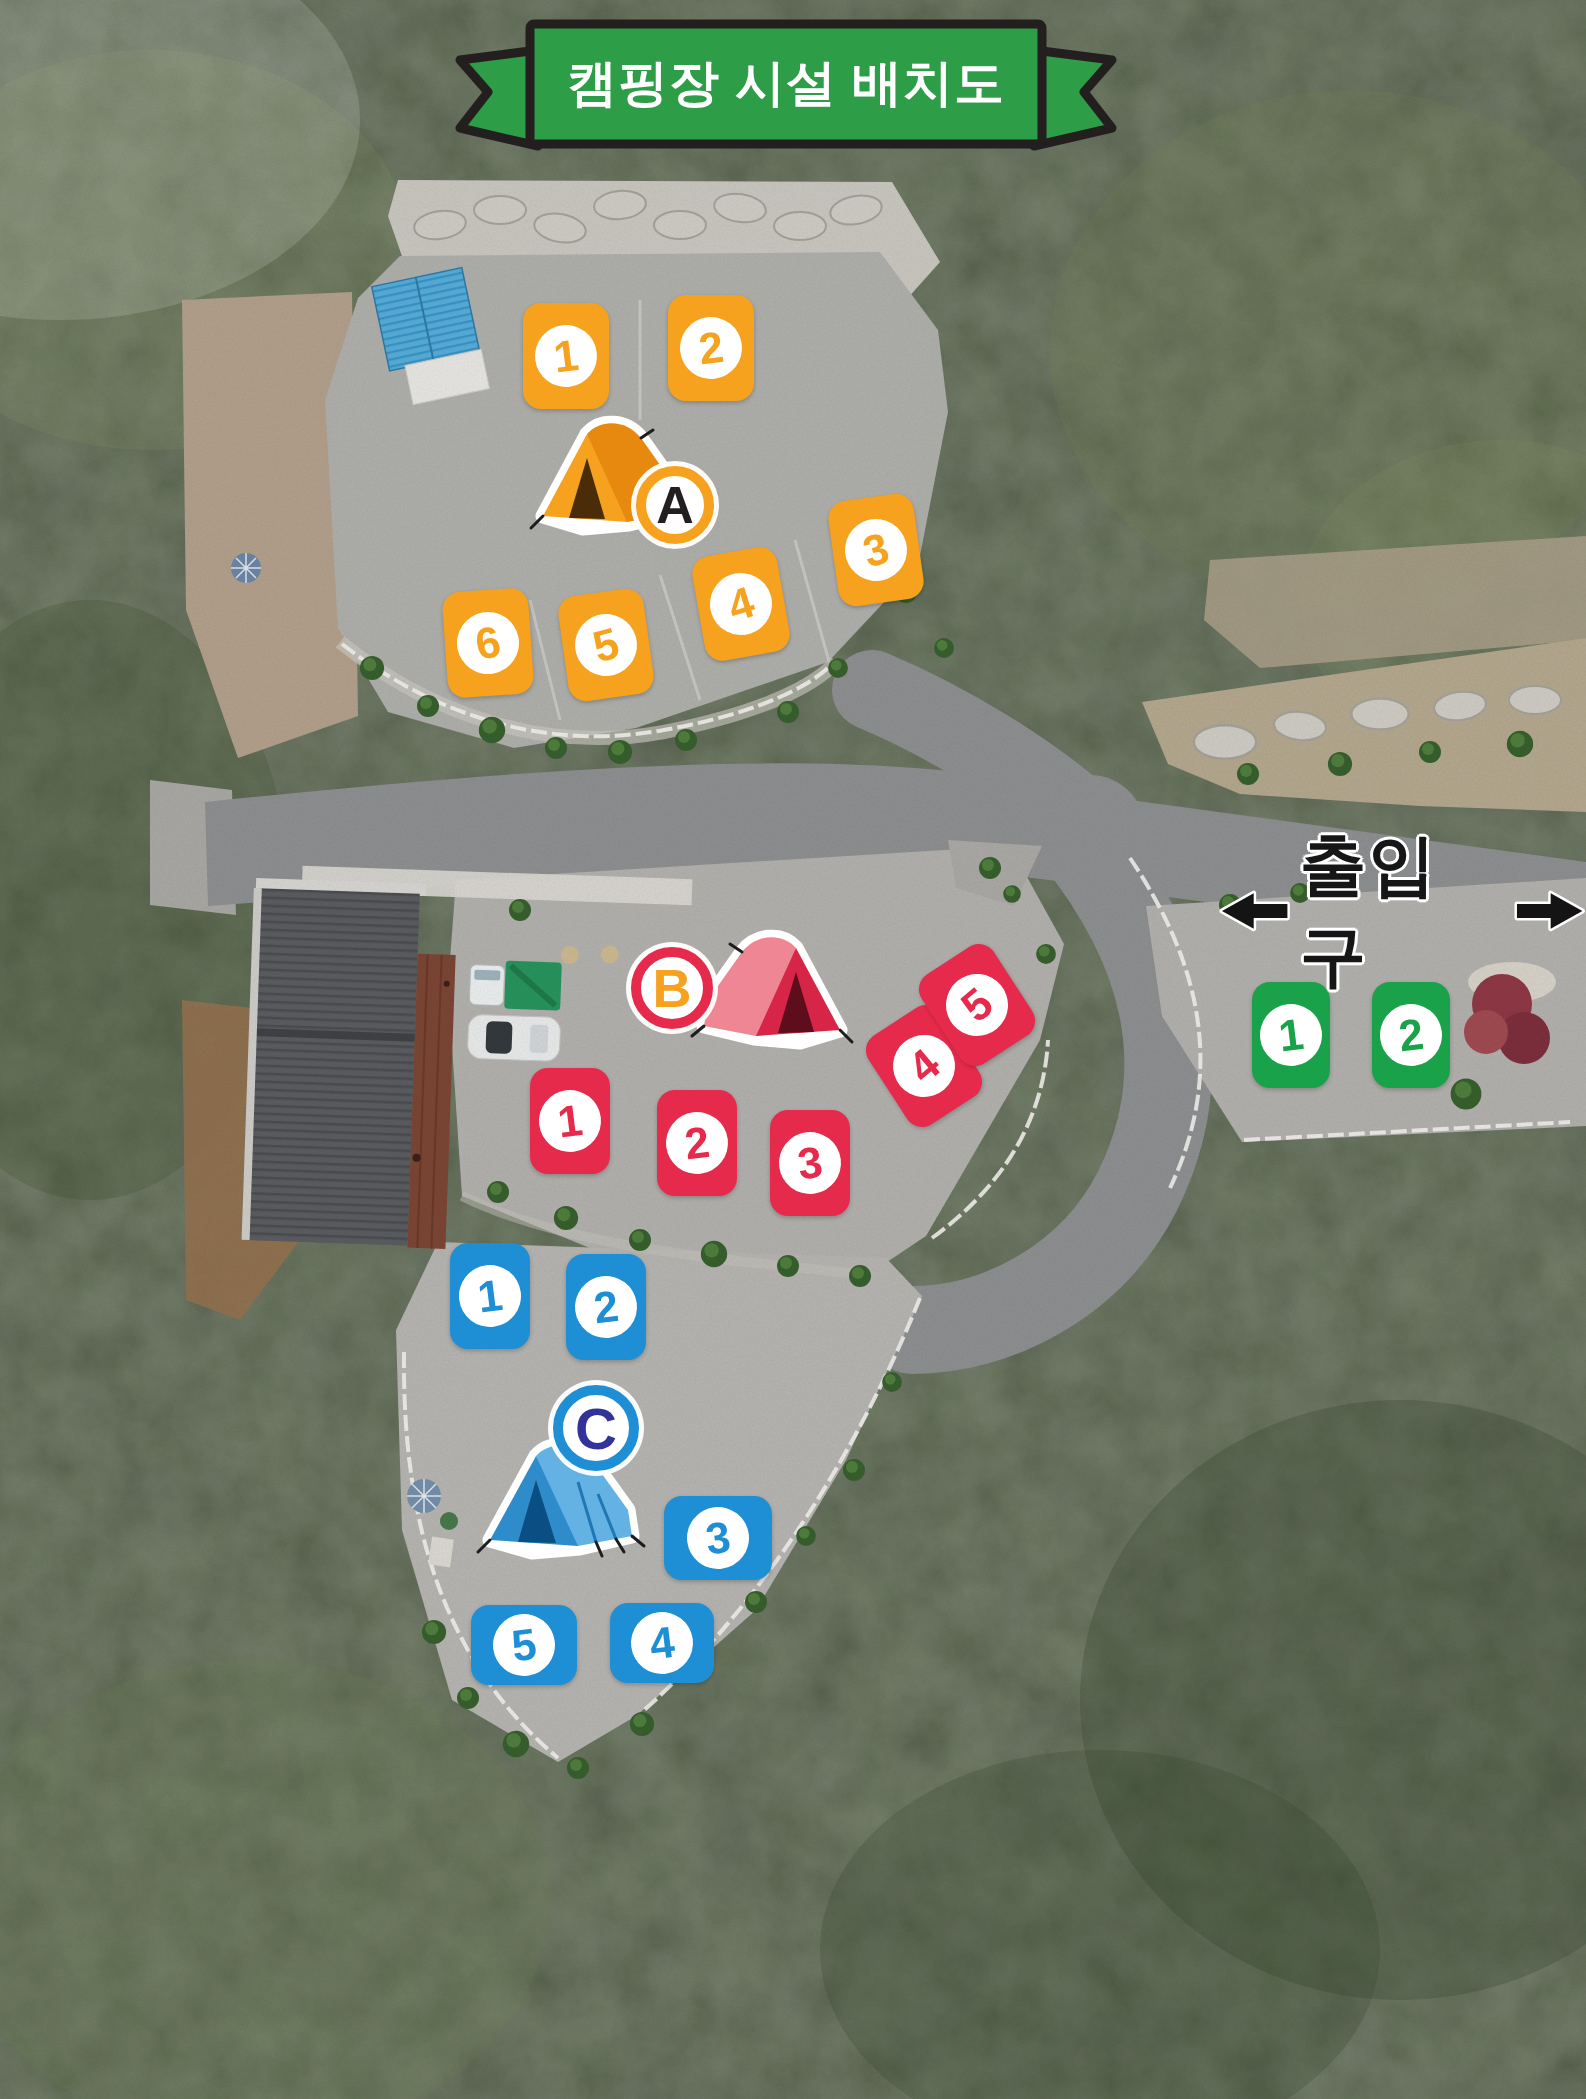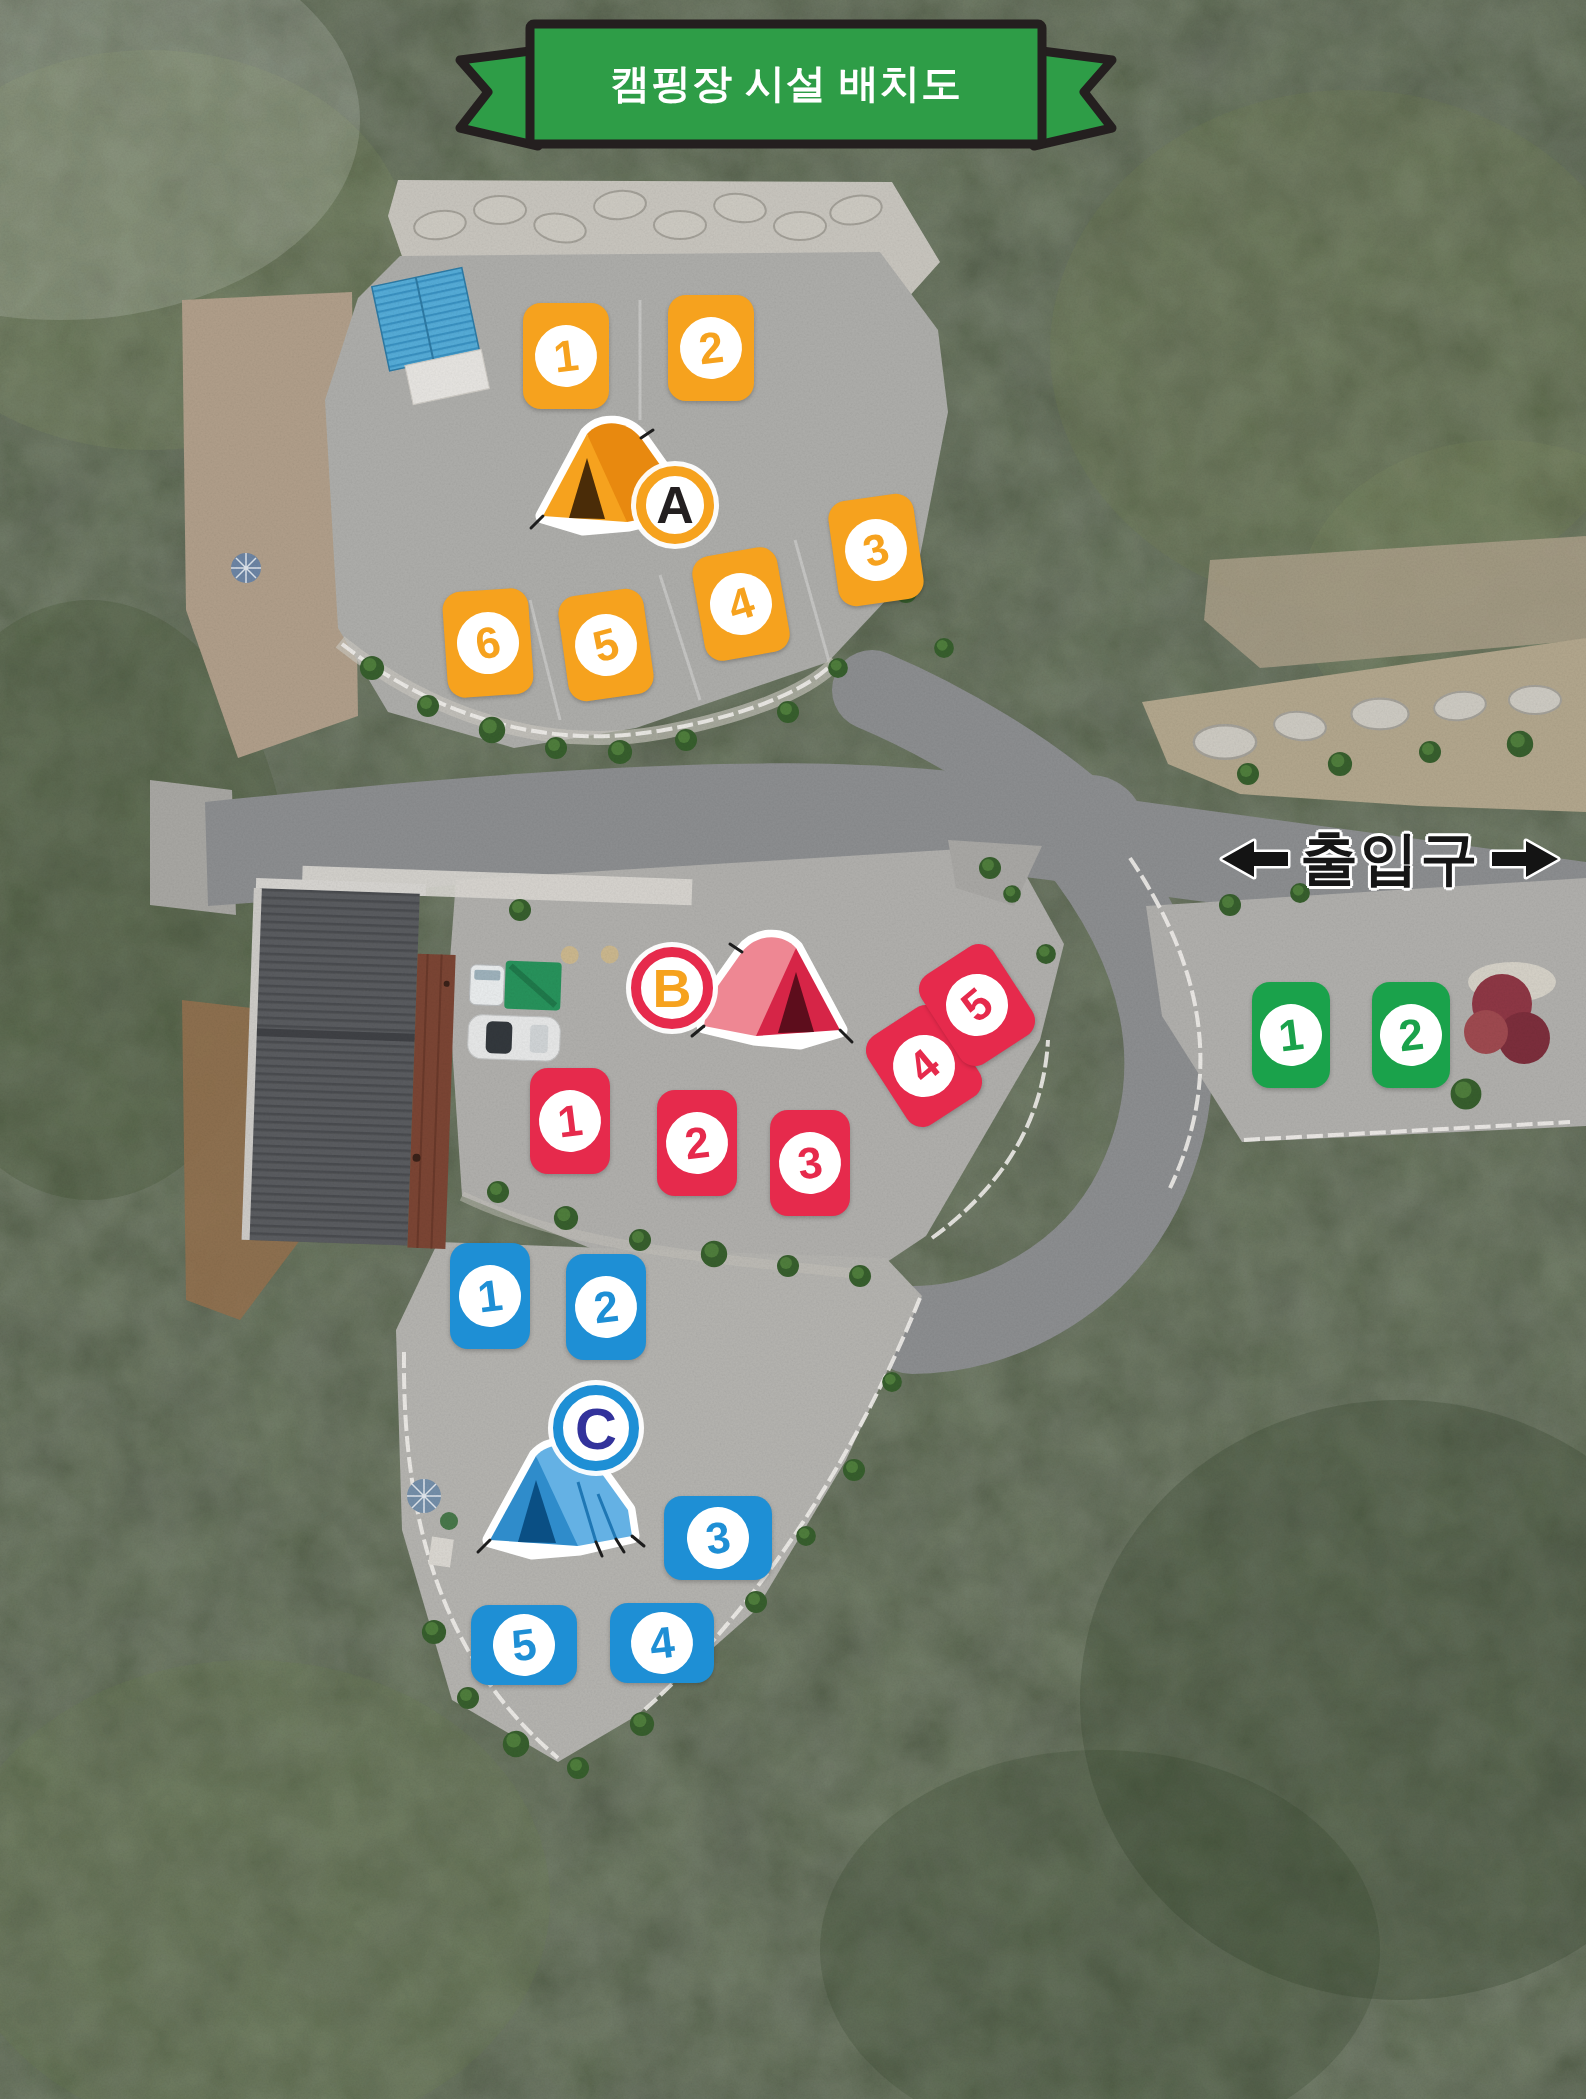--- a/index.html
+++ b/index.html
@@ -20,25 +20,25 @@
   .badge{position:absolute;z-index:4;background:#fff;border-radius:50%;
         border:10px solid var(--ring);color:var(--lc);
         box-shadow:0 0 0 5px rgba(255,255,255,.95);
         display:flex;align-items:center;justify-content:center;font-weight:900;}
   
   .tent{position:absolute;z-index:3;}
   
   .banner{position:absolute;left:452px;top:18px;width:668px;height:134px;z-index:6;}
   .banner svg{position:absolute;inset:0;}
   .banner-text{position:absolute;inset:0;display:flex;align-items:center;justify-content:center;
-        color:#fff;font-size:40px;font-weight:900;letter-spacing:1px;padding-bottom:4px;}
+        color:#fff;font-size:50px;font-weight:900;letter-spacing:1px;padding-bottom:4px;}
   
   .entrance-sign{position:absolute;left:1218px;top:820px;z-index:5;
         display:flex;align-items:center;gap:8px;}
-  .entrance-text{font-size:58px;font-weight:900;color:#161616;letter-spacing:2px;
+  .entrance-text{font-size:67px;font-weight:900;color:#161616;letter-spacing:2px;
         text-shadow:-3px 0 0 #fff,3px 0 0 #fff,0 -3px 0 #fff,0 3px 0 #fff,
         -2px -2px 0 #fff,2px -2px 0 #fff,-2px 2px 0 #fff,2px 2px 0 #fff;}
 </style>
 </head>
 <body>
 
 <div id="stage">
 
   <svg class="bg" width="1586" height="2099" viewBox="0 0 1586 2099">
     <defs>

